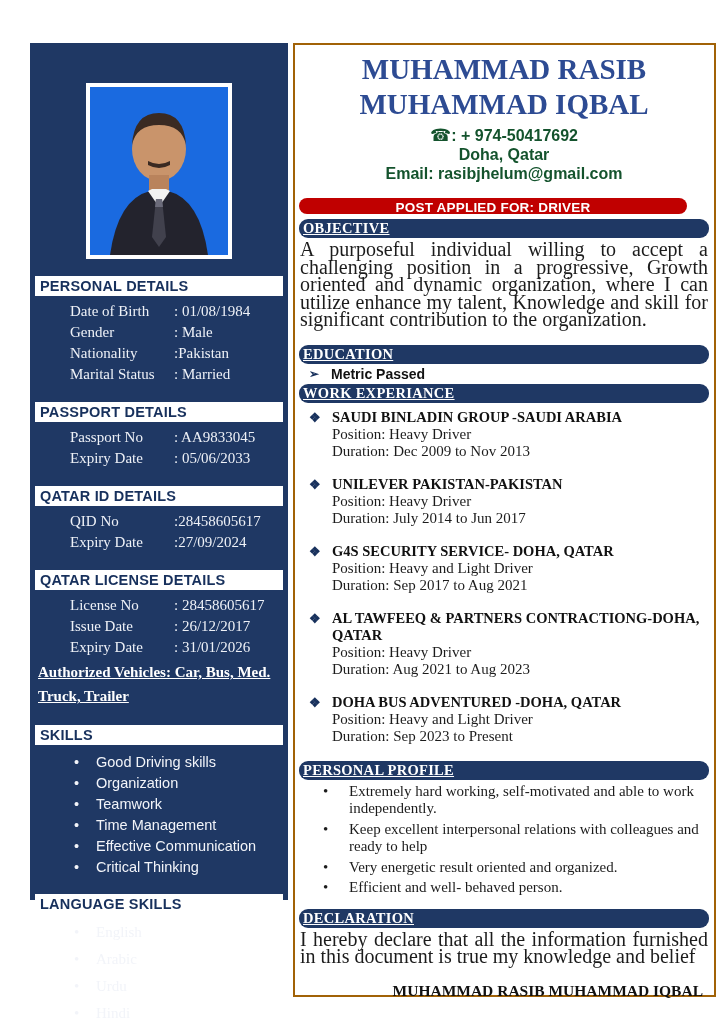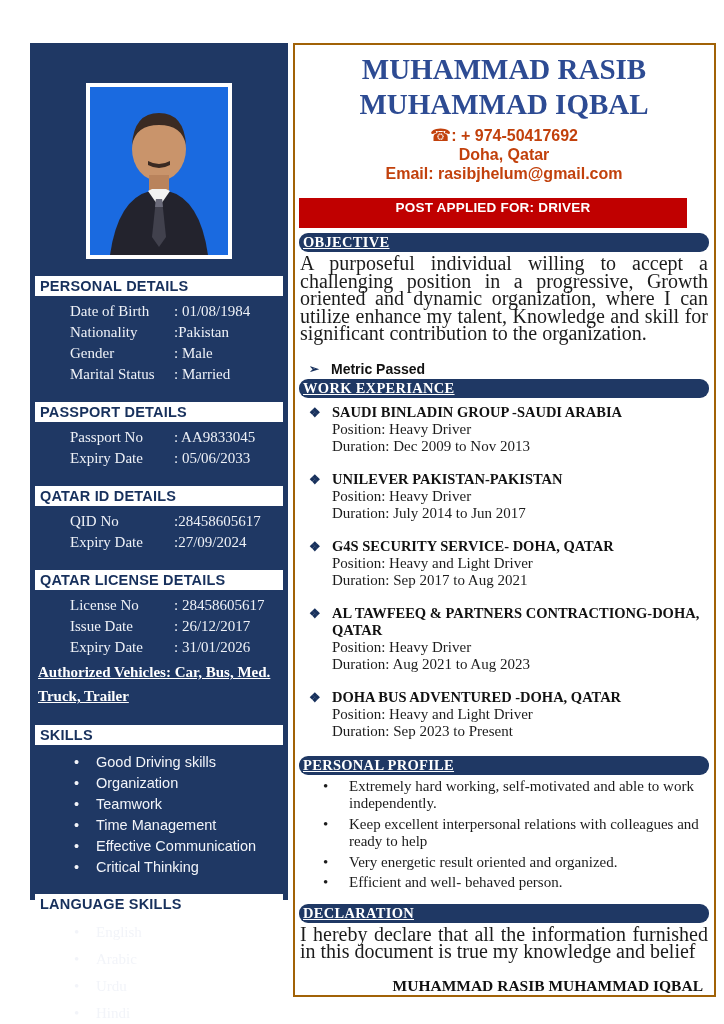--- a/index.html
+++ b/index.html
@@ -40,28 +40,28 @@
   .main {
     position:absolute; left:293px; top:43px; width:423px; height:954px;
     background:#ffffff; border:2px solid #a16207; padding:6px 5px 0 4px;
   }
   .name {
     text-align:center; color:#2d4b93; font-weight:bold; font-size:29px;
     line-height:33px; font-family:"Liberation Serif", serif; margin-top:2px;
   }
   .contact {
     text-align:center; font-family:"Liberation Sans", sans-serif; font-weight:bold;
-    font-size:16px; line-height:19px; color:#c2410c;
+    font-size:16px; line-height:19px; color:#14532d;
   }
   .contact.phone { margin-top:5px; }
   .phone-glyph { font-weight:normal; font-size:17px; }
   .post-banner {
     margin:15px 22px 0 0; background:#c00000; color:#ffffff; text-align:center;
     font-family:"Liberation Sans", sans-serif; font-weight:bold; font-size:13.5px;
-    line-height:20px; height:30px; letter-spacing:0.2px;
+    line-height:20px; height:16px; letter-spacing:0.2px;border-radius:10px;
   }
   .sec-bar {
     background:#1f3864; color:#ffffff; font-family:"Liberation Serif", serif;
     font-weight:bold; font-size:14.5px; line-height:19px; height:19px;
     padding:0 4px; letter-spacing:0.3px;border-radius:9px;
   }
   .sec-bar span { text-decoration:underline; }
   .gap5 { height:5px; } .gap12 { height:12px; } .gap16 { height:16px; }
   .body-text {
     font-size:20px; line-height:17.5px; text-align:justify; color:#1c1c1c;
@@ -105,26 +105,26 @@
     </div>
 
     <div class="side-section">
       <div class="side-sec-title">PERSONAL DETAILS</div>
       <div class="side-rows">
         <div class="side-row">
             <span class="lbl">Date of Birth</span>
             <span class="val">: 01/08/1984</span>
           </div>
         <div class="side-row">
+            <span class="lbl">Gender</span>
+            <span class="val">: Male</span>
+          </div>
+        <div class="side-row">
             <span class="lbl">Nationality</span>
             <span class="val">:Pakistan</span>
-          </div>
-        <div class="side-row">
-            <span class="lbl">Gender</span>
-            <span class="val">: Male</span>
           </div>
         <div class="side-row">
             <span class="lbl">Marital Status</span>
             <span class="val">: Married</span>
           </div>
       </div>
     </div>
 
     <div class="side-section">
       <div class="side-sec-title">PASSPORT DETAILS</div>
@@ -237,20 +237,21 @@
     <div class="contact">Doha, Qatar</div>
     <div class="contact">Email: rasibjhelum@gmail.com</div>
 
     <div class="post-banner">POST APPLIED FOR: DRIVER</div>
 
     <div class="gap5"></div>
     <div class="sec-bar"><span>OBJECTIVE</span></div>
     <div class="body-text">A purposeful individual willing to accept a challenging position in a progressive, Growth oriented and dynamic organization, where I can utilize enhance my talent, Knowledge and skill for significant contribution to the organization.</div>
 
     <div class="gap16"></div>
+    <div class="sec-bar"><span>EDUCATION</span></div>
     <div class="edu-row">
         <span class="b">➢</span>
         <span>Metric Passed</span>
       </div>
     <div class="sec-bar"><span>WORK EXPERIANCE</span></div>
 
     <div class="exp-entry">
       <div class="exp-head">
           <span class="b">❖</span>
           <span>SAUDI BINLADIN GROUP -SAUDI ARABIA</span>

